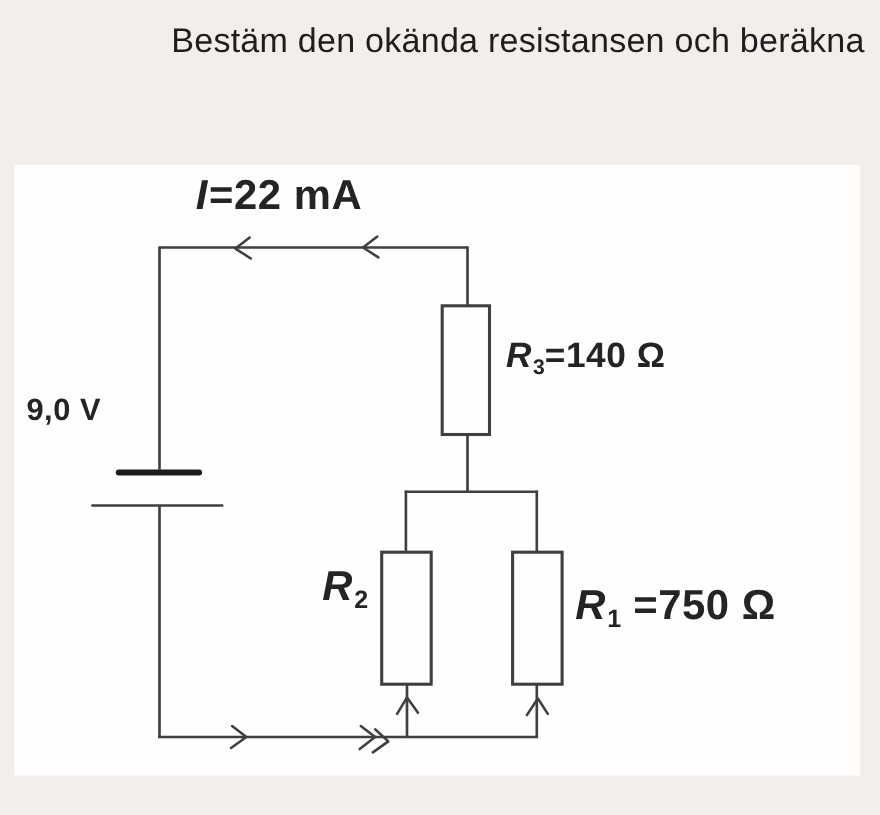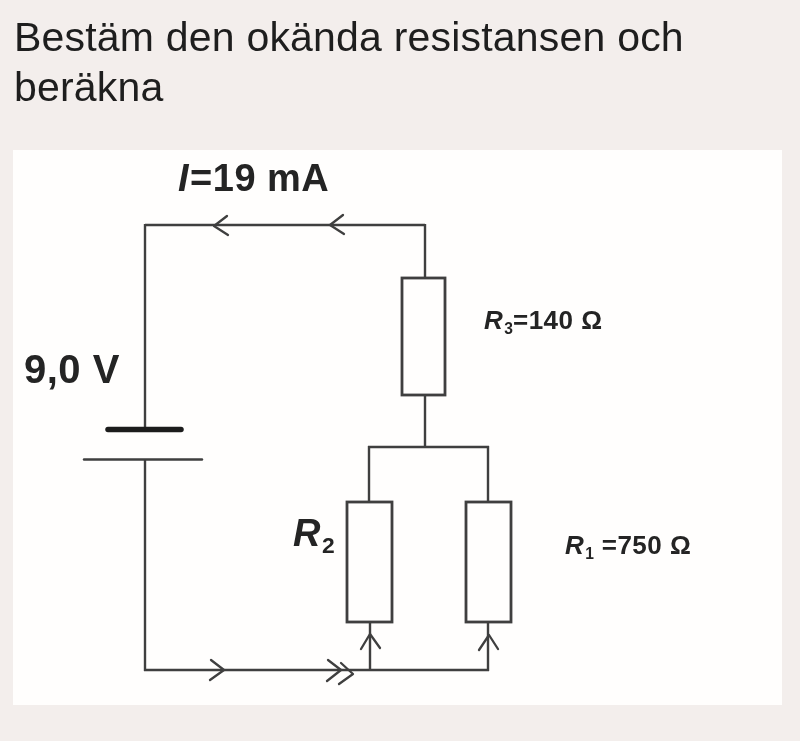--- a/index.html
+++ b/index.html
@@ -15,24 +15,25 @@
     width: 800px; height: 741px;
     position: relative;
     overflow: hidden;
     background: var(--bg);
     font-family: "Liberation Sans", sans-serif;
   }
   .title {
     position: absolute;
     left: 14px; top: 12px;
     width: 772px;
-    font-size: 41px;
+    font-size: 31px;
     line-height: 50px;
     color: var(--ink);
     letter-spacing: 0.2px;
+    text-align: right;
   }
   .panel {
     position: absolute;
     left: 13px; top: 150px;
     width: 769px; height: 555px;
     background: var(--panel);
   }
   svg.circuit {
     position: absolute;
     left: 0; top: 0;
@@ -45,24 +46,24 @@
     letter-spacing: 0.5px;
   }
   .clabel .sym { font-style: italic; padding-right: 1px; }
   .clabel sub {
     font-size: 0.6em;
     font-style: normal;
     vertical-align: -0.32em;
     letter-spacing: 0;
   }
   .lbl-current  { left: 178px; top: 157px; font-size: 38px; }
-  .lbl-voltage  { left: 24px;  top: 347px; font-size: 40px; }
-  .lbl-r3       { left: 484px; top: 305px; font-size: 26px; text-align: right; }
+  .lbl-voltage  { left: 24px;  top: 357px; font-size: 28px; }
+  .lbl-r3       { left: 460px; top: 305px; font-size: 32px; text-align: right; }
   .lbl-r2       { left: 293px; top: 512px; font-size: 38px; }
-  .lbl-r1       { left: 565px; top: 530px; font-size: 26px; }
+  .lbl-r1       { left: 523px; top: 530px; font-size: 38px; }
 </style>
 </head>
 <body>
 
 <div class="title">
   <div>Bestäm den okända resistansen och beräkna</div>
 </div>
 
 <div class="panel"></div>
 
@@ -97,21 +98,21 @@
     <path d="M343,215 L330,225 L344,234"></path>
     <path d="M211,660 L224,670 L210,680"></path>
     <path d="M328,660 L341,670 L327,681"></path>
     <path d="M341,663 L353,674 L339,684"></path>
     <path d="M361,649 L370,634 L380,648"></path>
     <path d="M479,650 L489,635 L498,649"></path>
   </g>
 </svg>
 
 <div class="clabel lbl-current">
-  <span class="sym">I</span><span>=19 mA</span>
+  <span class="sym">I</span><span>=22 mA</span>
 </div>
 
 <div class="clabel lbl-voltage">
   <span>9,0 V</span>
 </div>
 
 <div class="clabel lbl-r3">
   <span class="sym">R</span><sub>3</sub><span>=140 Ω</span>
 </div>
 

